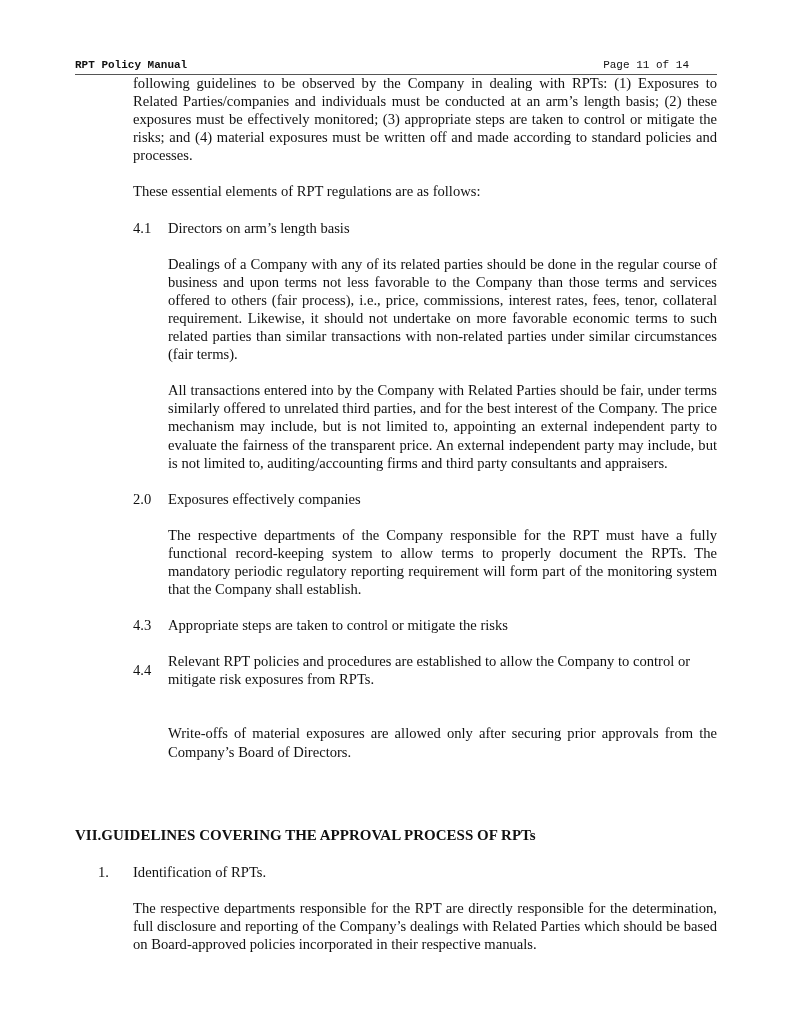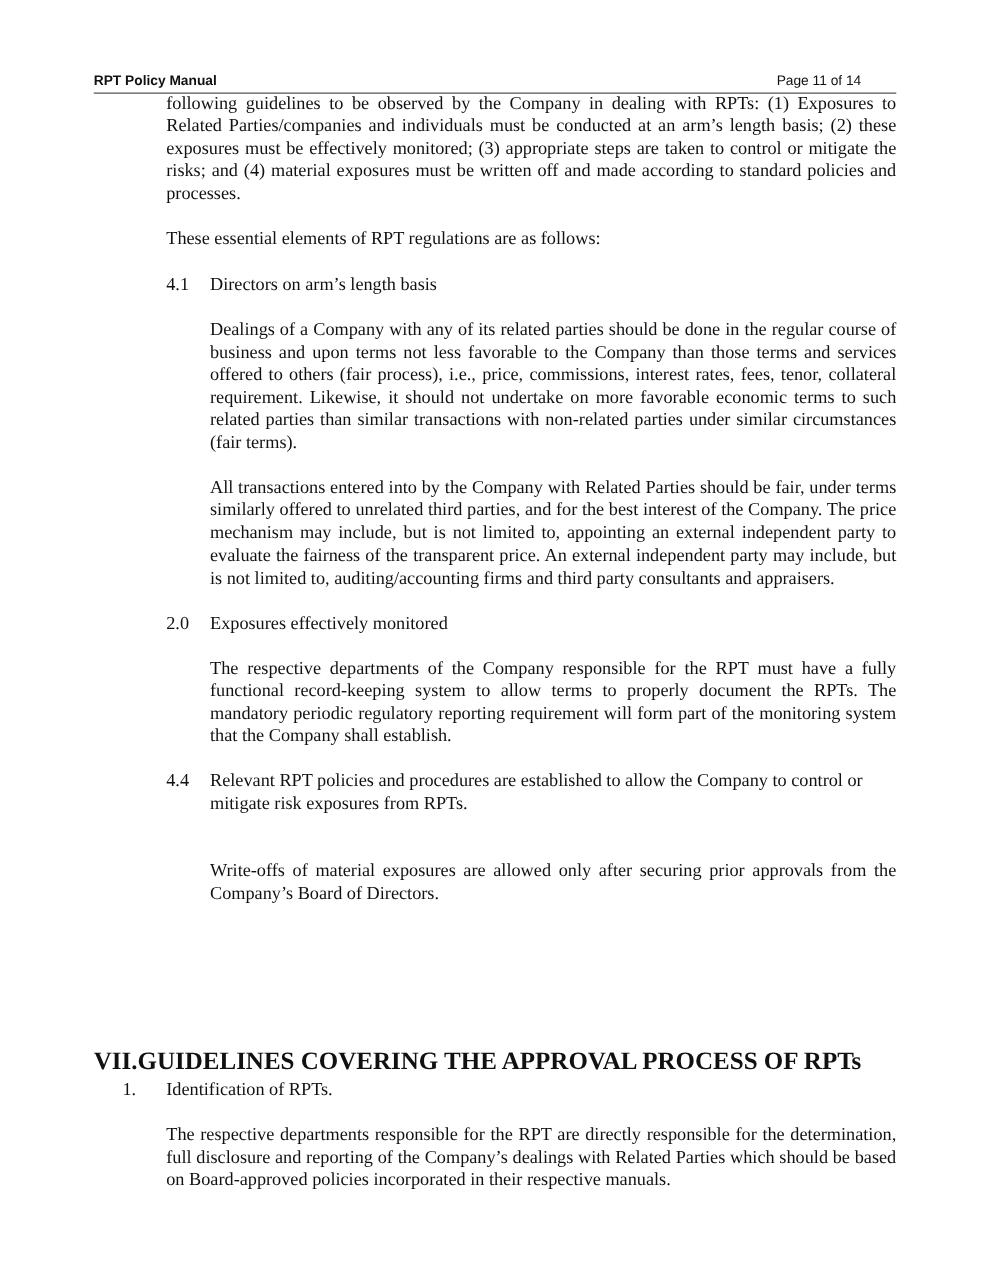--- a/index.html
+++ b/index.html
@@ -1,36 +1,36 @@
 <!DOCTYPE html>
 <html><head>
 <meta charset="utf-8">
 <style>
   html, body { margin: 0; padding: 0; background: #ffffff; }
   body { width: 791px; height: 1024px; position: relative; overflow: hidden; color: #111; }
   .header {
     position: absolute; left: 75px; top: 58px; width: 642px; height: 16px;
     border-bottom: 1px solid #555;
-    font-family: Liberation Sans, sans-serif; font-size: 11px;
+    font-family: Liberation Mono, monospace; font-size: 11px;
   }
   .header .title { position: absolute; left: 0; top: 1px; font-weight: bold; }
   .header .page { position: absolute; right: 28px; top: 1px; }
   .body {
     position: absolute; left: 133px; top: 74px; width: 584px;
     font-family: Liberation Serif, serif; font-size: 14.6px; line-height: 18.1px;
   }
   p { margin: 0; text-align: justify; }
   .gap { height: 18px; }
-  .item { display: flex; }
+  .item { display: flex; align-items: center; }
   .item .num { width: 35px; flex: none; }
   .item .txt { flex: 1; text-align: left; }
   .sub { margin-left: 35px; text-align: justify; }
   .section-heading {
     position: absolute; left: 75px; top: 827px; font-family: "Liberation Serif", serif;
-    font-size: 20px; font-weight: bold; margin-top: 11px;
+    font-size: 15px; font-weight: bold;
   }
   .body2 {
     position: absolute; left: 98px; top: 863px; width: 619px;
     font-family: "Liberation Serif", serif; font-size: 14.6px; line-height: 18.1px;
   }
   .body2 .item .num { width: 35px; }
 </style>
 </head>
 <body>
 
@@ -53,27 +53,34 @@
     <div class="gap"></div>
     <p class="sub">Dealings of a Company with any of its related parties should be done in the regular course of business and upon terms not less favorable to the Company than those terms and services offered to others (fair process), i.e., price, commissions, interest rates, fees, tenor, collateral requirement. Likewise, it should not undertake on more favorable economic terms to such related parties than similar transactions with non-related parties under similar circumstances (fair terms).</p>
     <div class="gap"></div>
     <p class="sub">All transactions entered into by the Company with Related Parties should be fair, under terms similarly offered to unrelated third parties, and for the best interest of the Company. The price mechanism may include, but is not limited to, appointing an external independent party to evaluate the fairness of the transparent price. An external independent party may include, but is not limited to, auditing/accounting firms and third party consultants and appraisers.</p>
     <div class="gap"></div>
   </div>
 
   <div>
     <div class="item">
       <span class="num">2.0</span>
-      <span class="txt">Exposures effectively monitored</span>
+      <span class="txt">Exposures effectively companies</span>
     </div>
     <div class="gap"></div>
     <p class="sub">The respective departments of the Company responsible for the RPT must have a fully functional record-keeping system to allow terms to properly document the RPTs. The mandatory periodic regulatory reporting requirement will form part of the monitoring system that the Company shall establish.</p>
     <div class="gap"></div>
   </div>
 
+  <div>
+    <div class="item">
+      <span class="num">4.3</span>
+      <span class="txt">Appropriate steps are taken to control or mitigate the risks</span>
+    </div>
+    <div class="gap"></div>
+  </div>
 
   <div>
     <div class="item">
       <span class="num">4.4</span>
       <span class="txt">Relevant RPT policies and procedures are established to allow the Company to control or mitigate risk exposures from RPTs.</span>
     </div>
     <div class="gap"></div>
   </div>
 
   <div>

